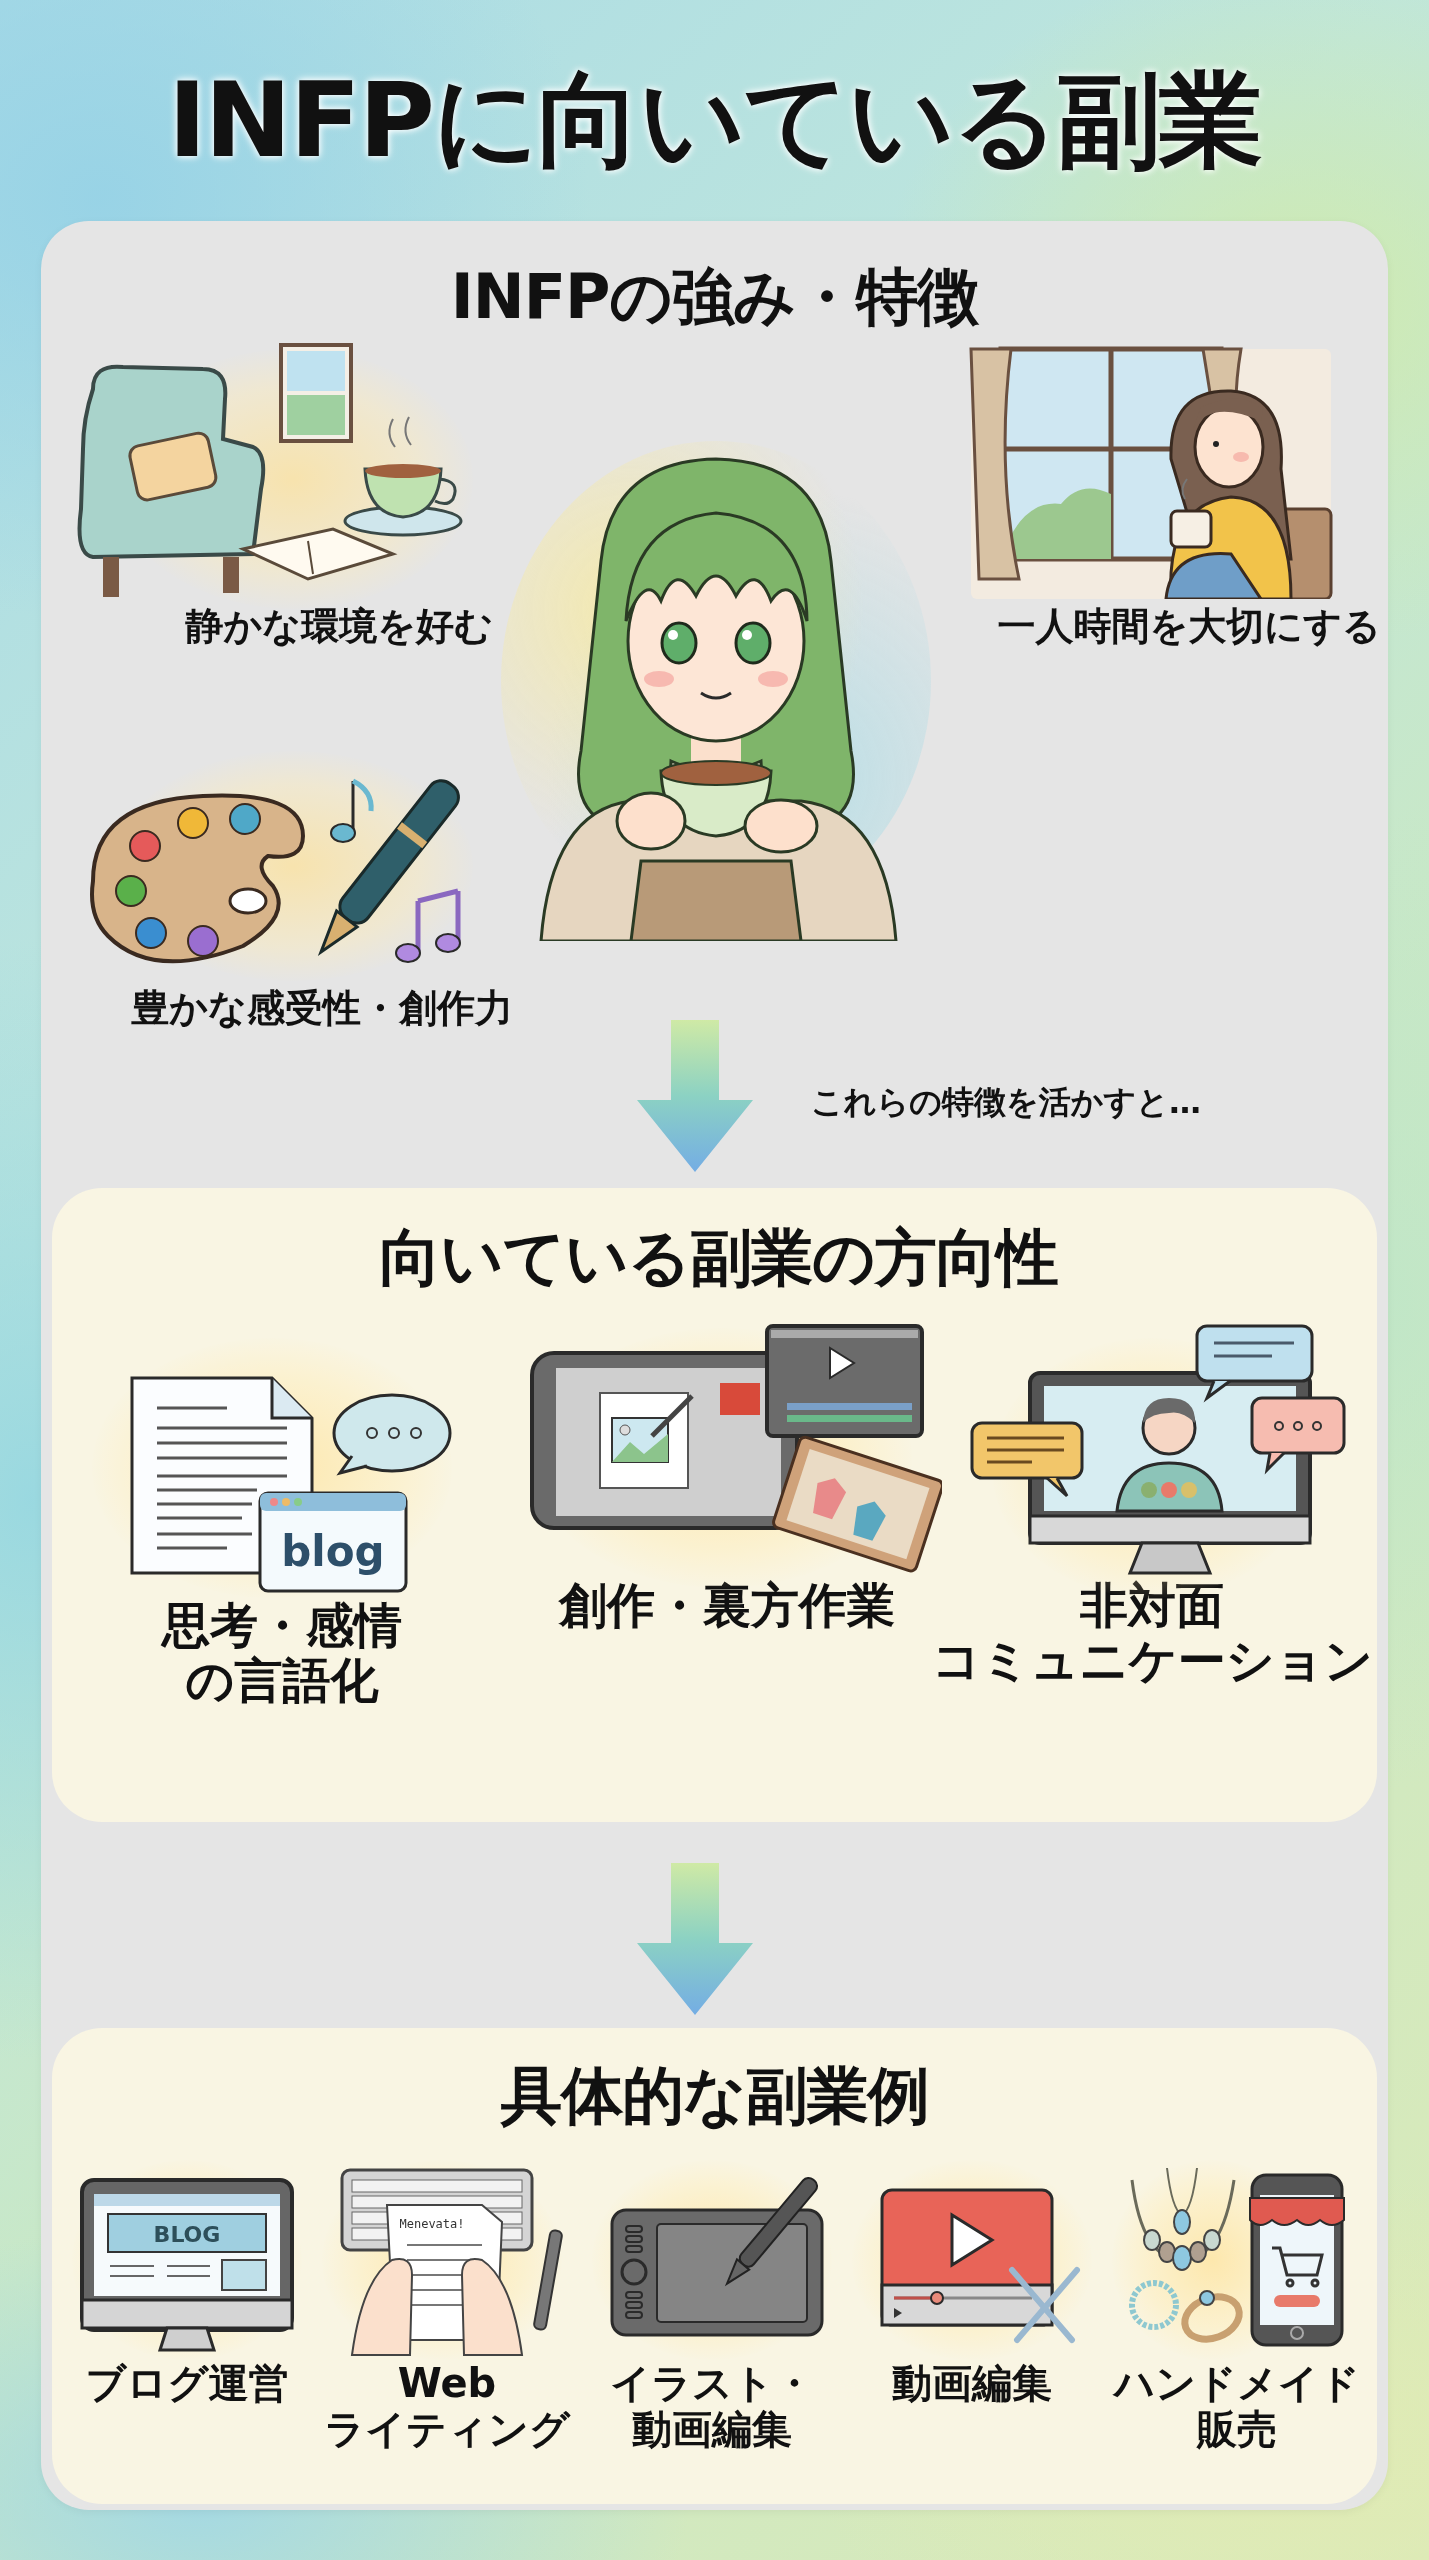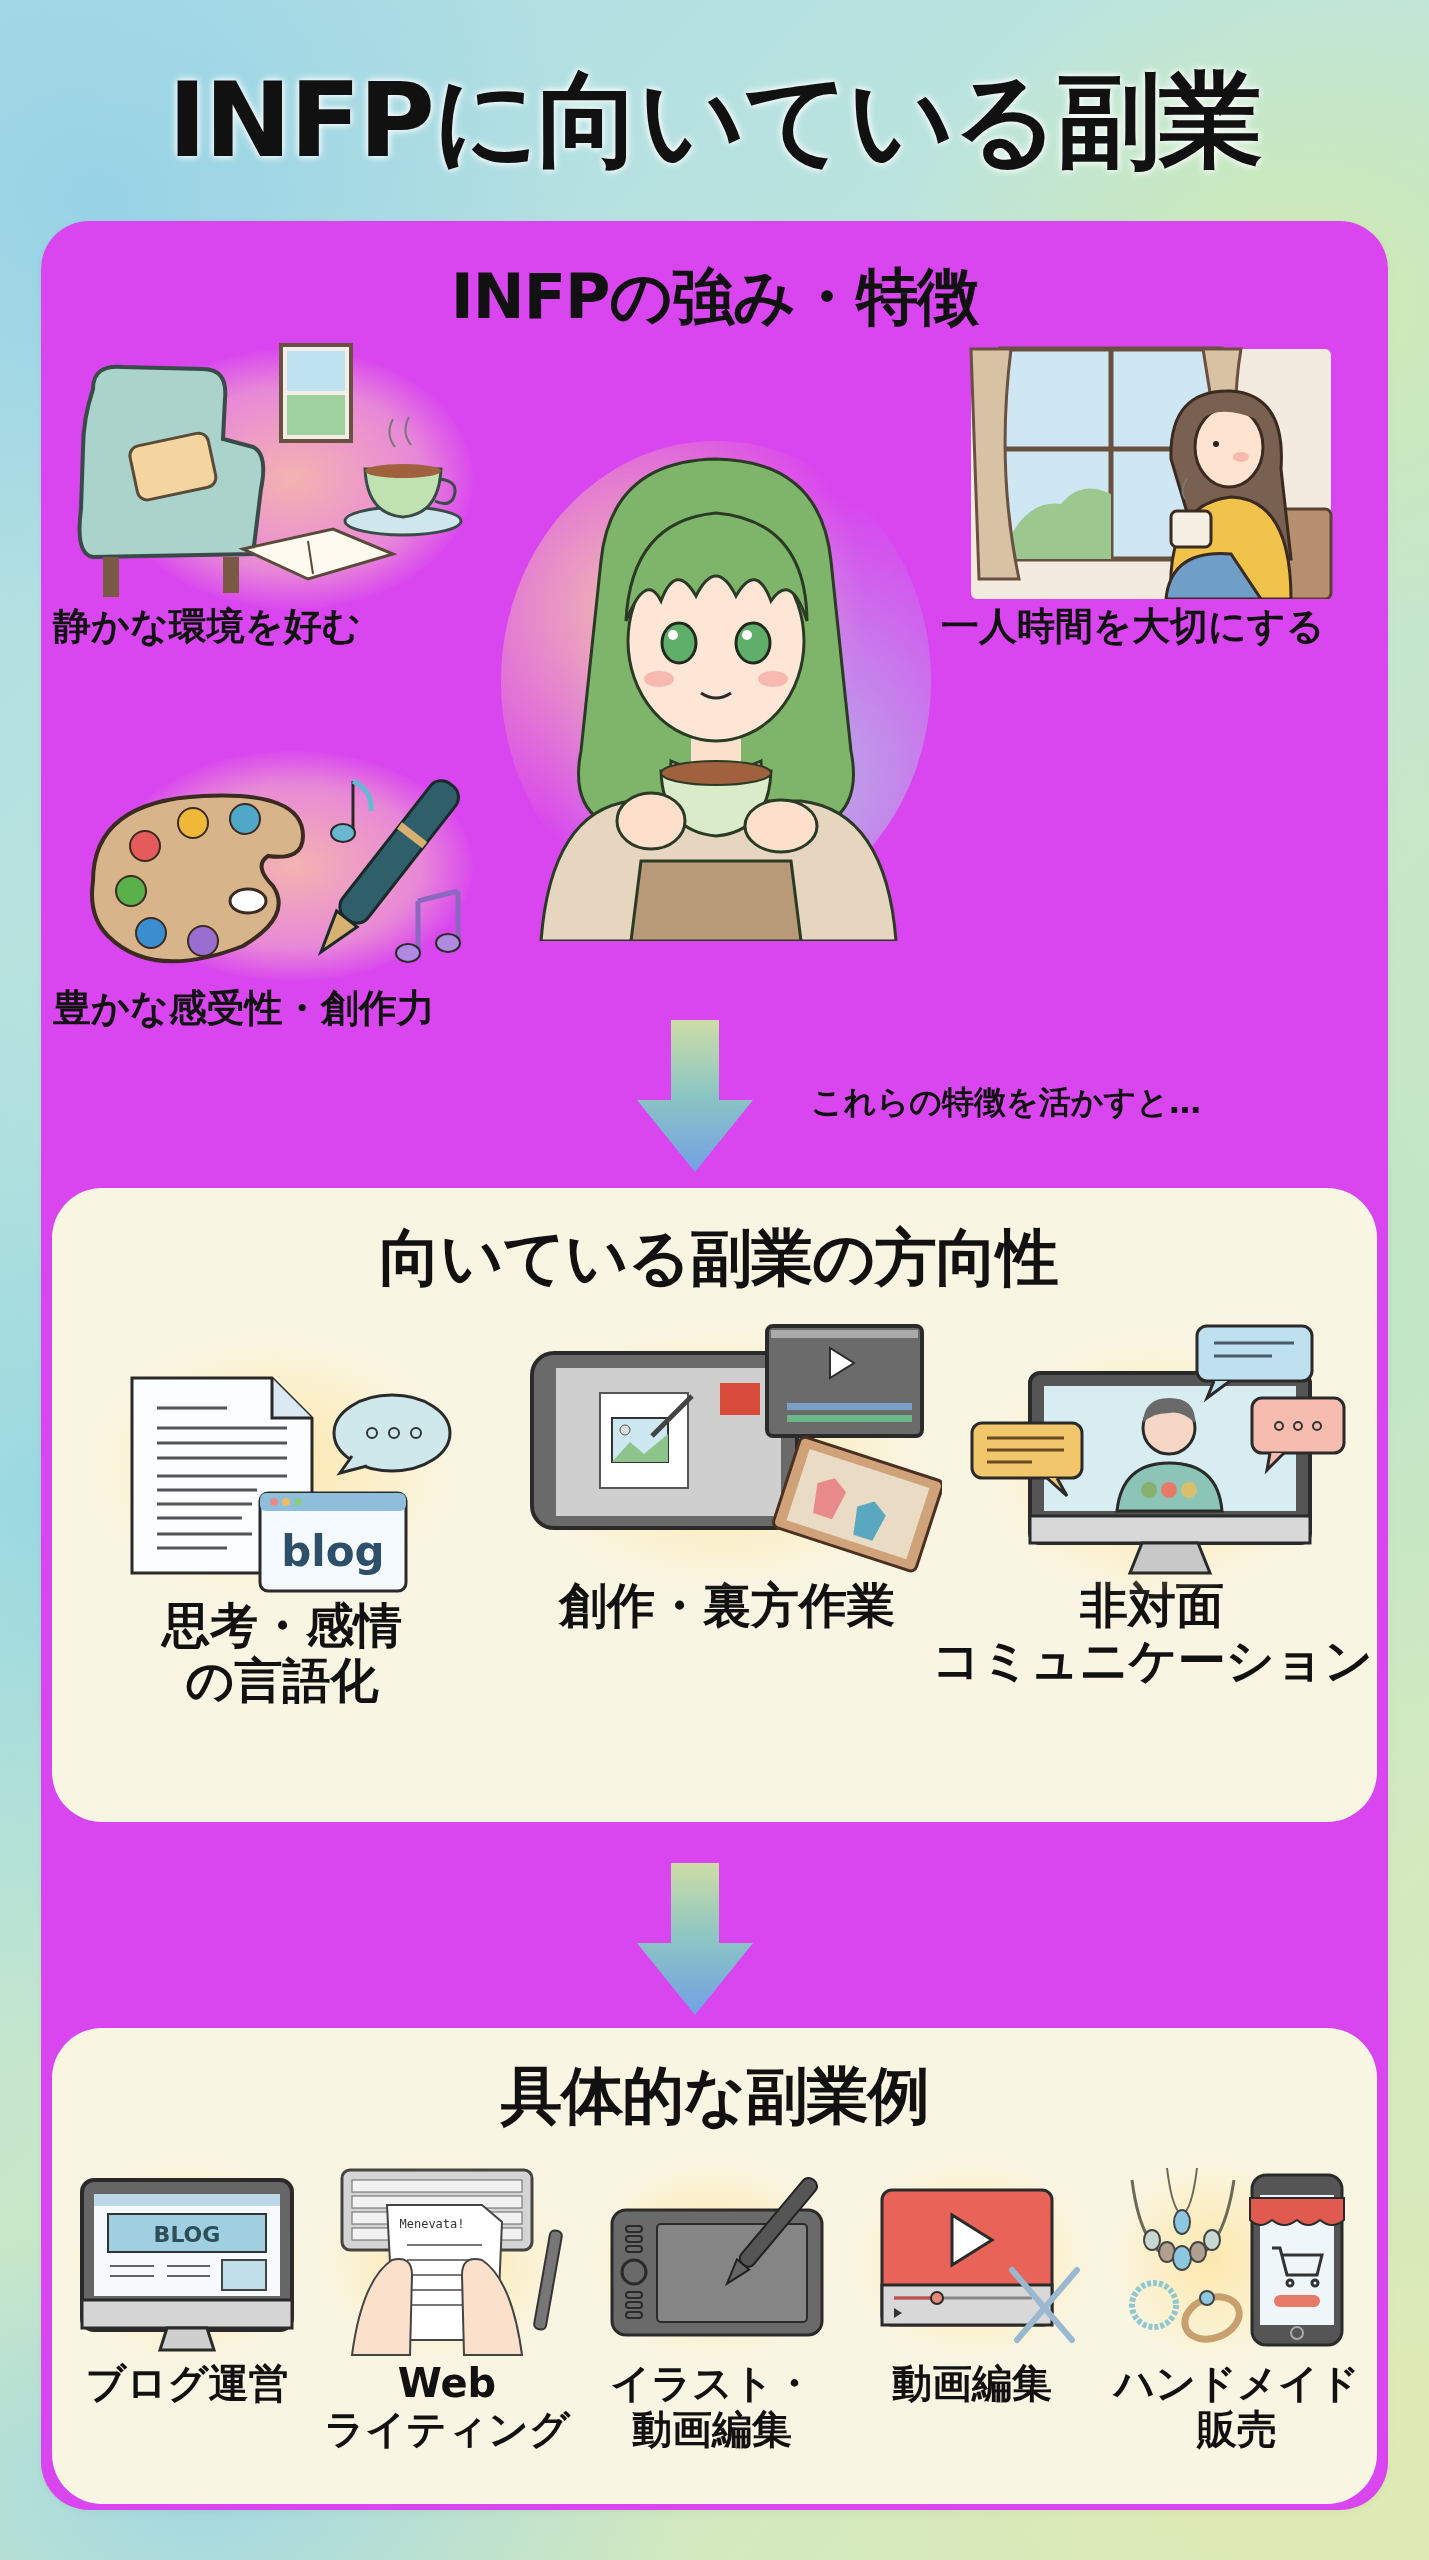--- a/index.html
+++ b/index.html
@@ -18,28 +18,28 @@
       linear-gradient(135deg, #a9dbe6 0%, #bfe6dc 35%, #c9e8c6 60%, #dbeab8 100%);
   }
   .main-title {
     position: absolute; left: 0; top: 52px; width: 1429px;
     text-align: center; font-size: 104px; font-weight: 900; letter-spacing: -2px;
     font-family: "DejaVu Sans", sans-serif;
     text-shadow: 0 0 6px #fff, 0 0 10px rgba(255,255,255,0.8);
   }
   .card {
     position: absolute; left: 41px; top: 221px; width: 1347px; height: 2289px;
-    background: #d946ef; border-radius: 48px;
+    background: #e5e5e5; border-radius: 48px;
     box-shadow: 0 2px 8px rgba(0,0,0,0.05);
   }
   .section-title {
     position: absolute; width: 100%; text-align: center;
     font-weight: 900; font-size: 62px; letter-spacing: -1px;
   }
-  .trait { position: absolute; text-align: left; }
+  .trait { position: absolute; text-align: right; }
   .trait .label { font-weight: 700; font-size: 38px; white-space: nowrap; }
   .glow {
     position: absolute; border-radius: 50%;
     background: radial-gradient(ellipse at center, rgba(255,226,150,0.7) 0%, rgba(255,236,180,0.4) 50%, transparent 72%);
   }
   .panel {
     position: absolute; left: 11px; width: 1325px;
     background: #f9f5e3; border-radius: 50px;
   }
   .dir-item { position: absolute; text-align: center; }

